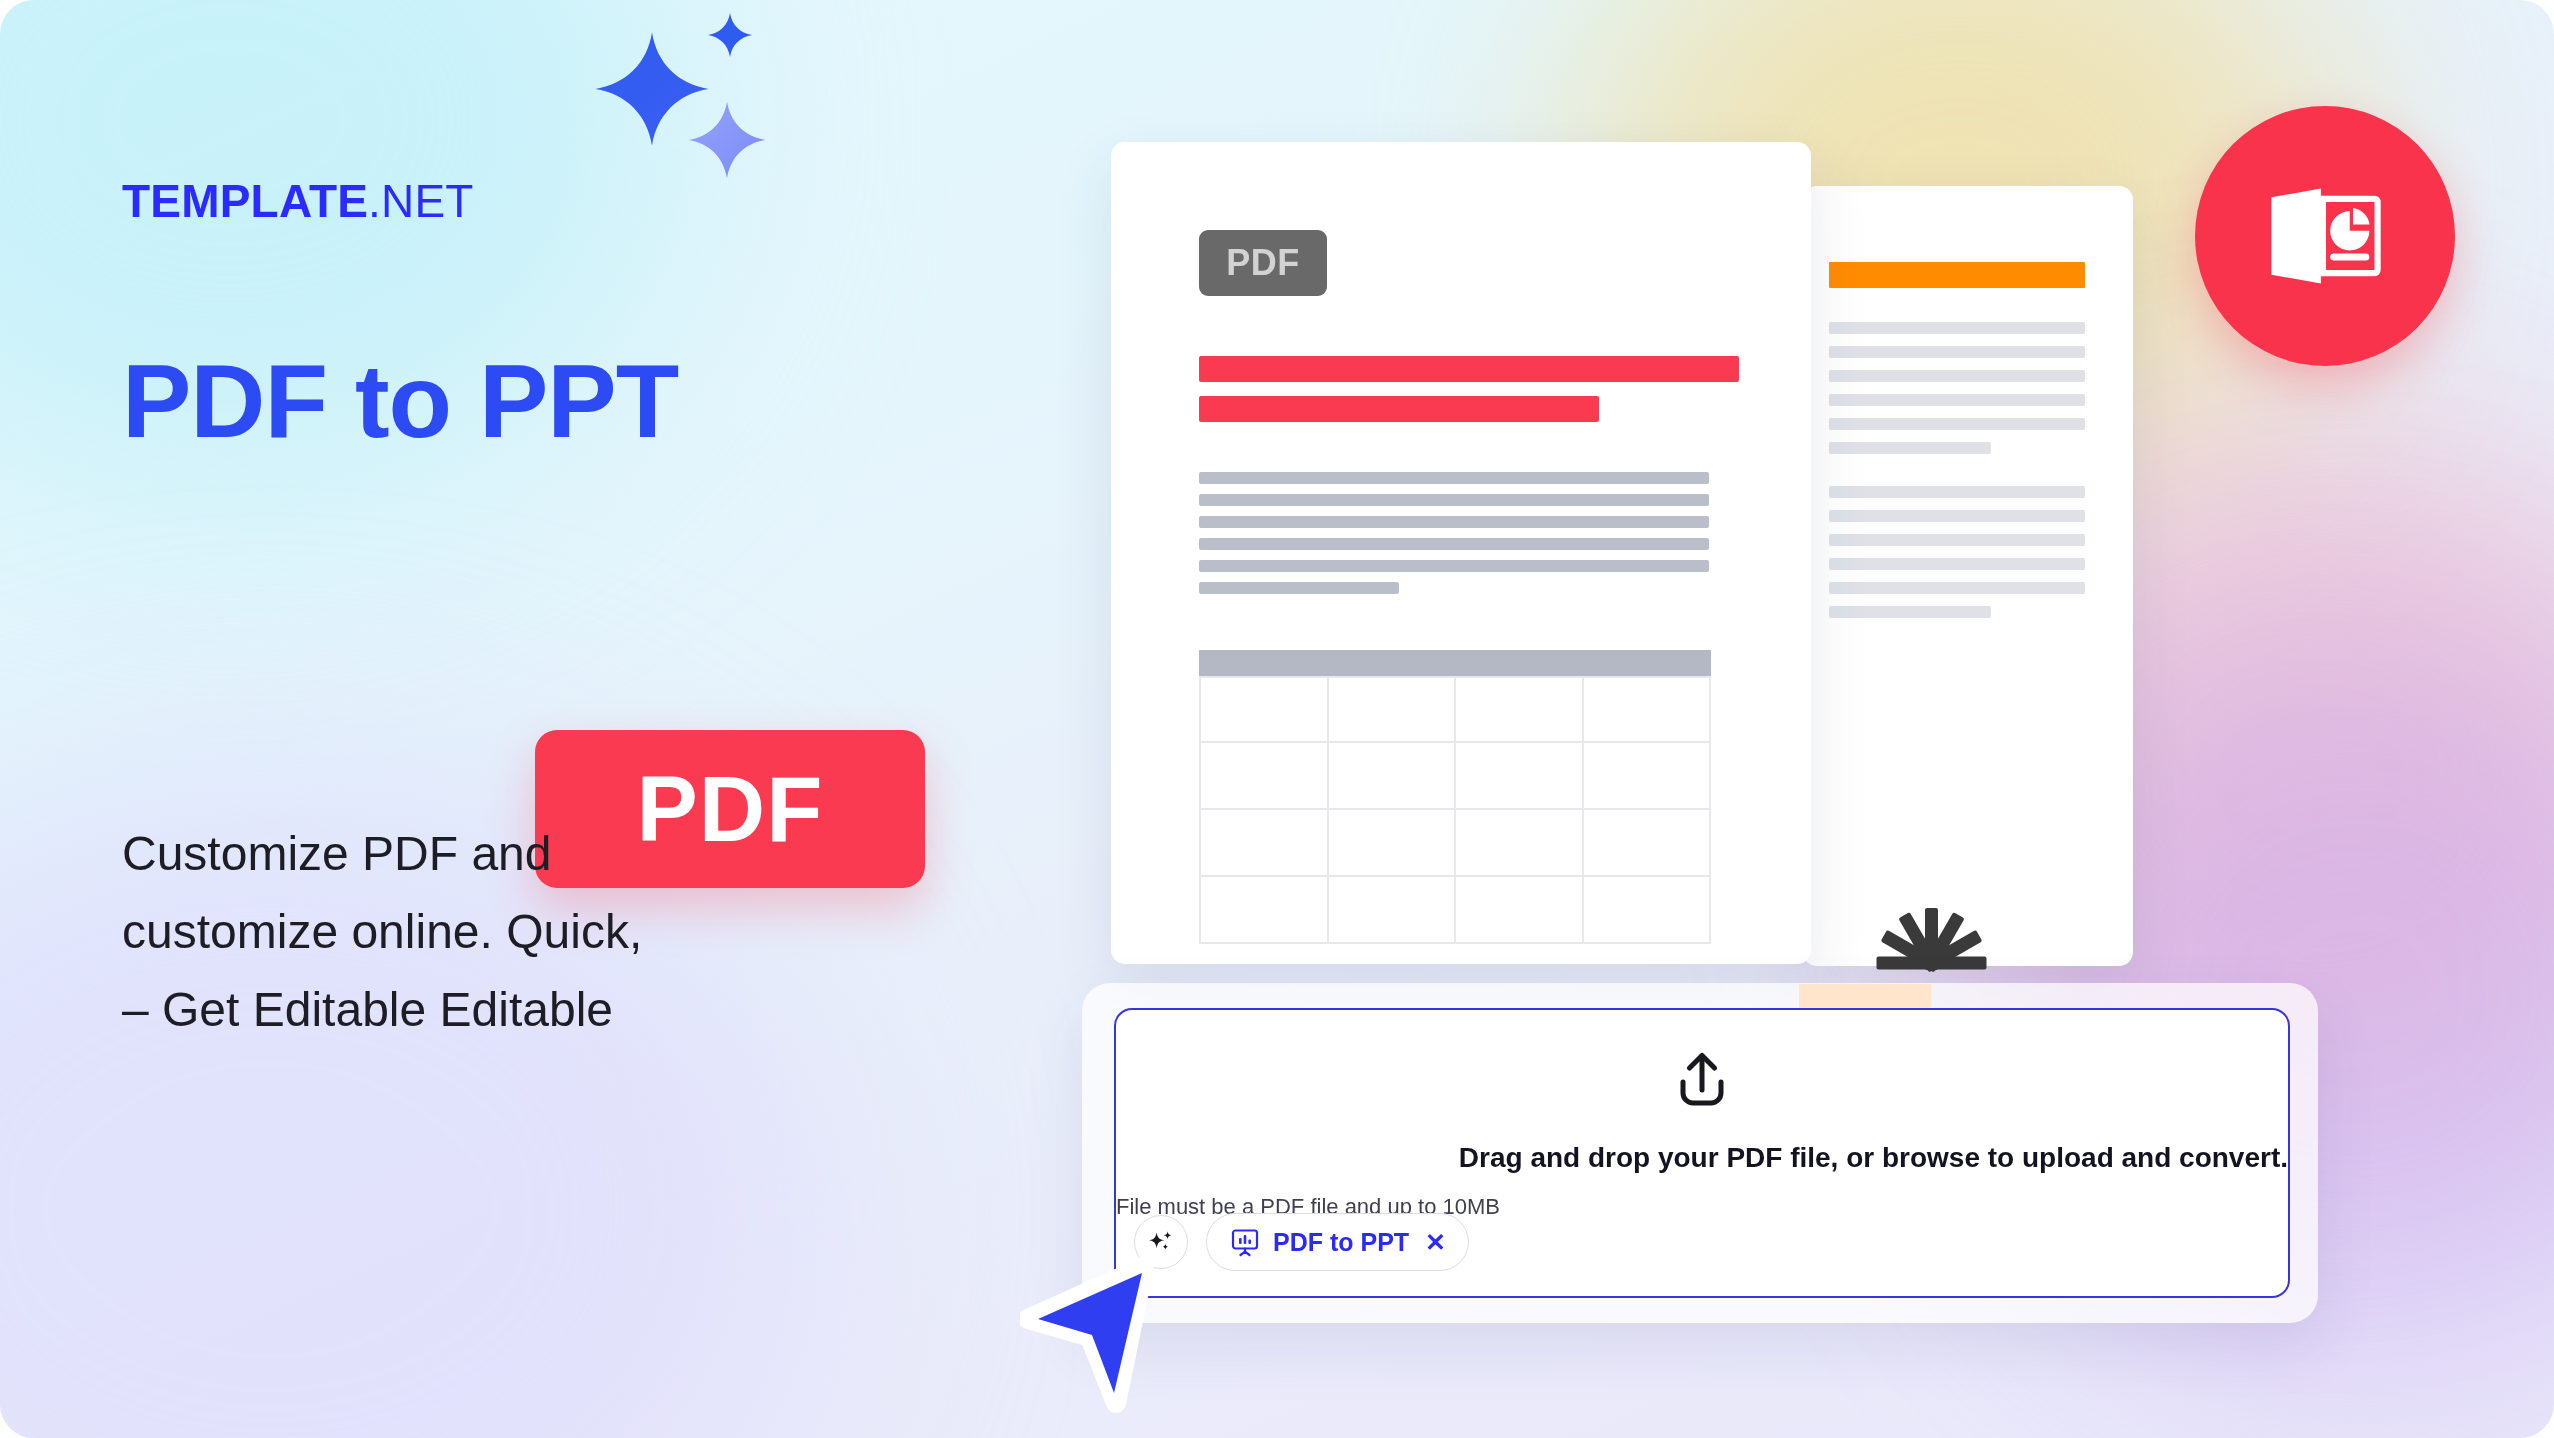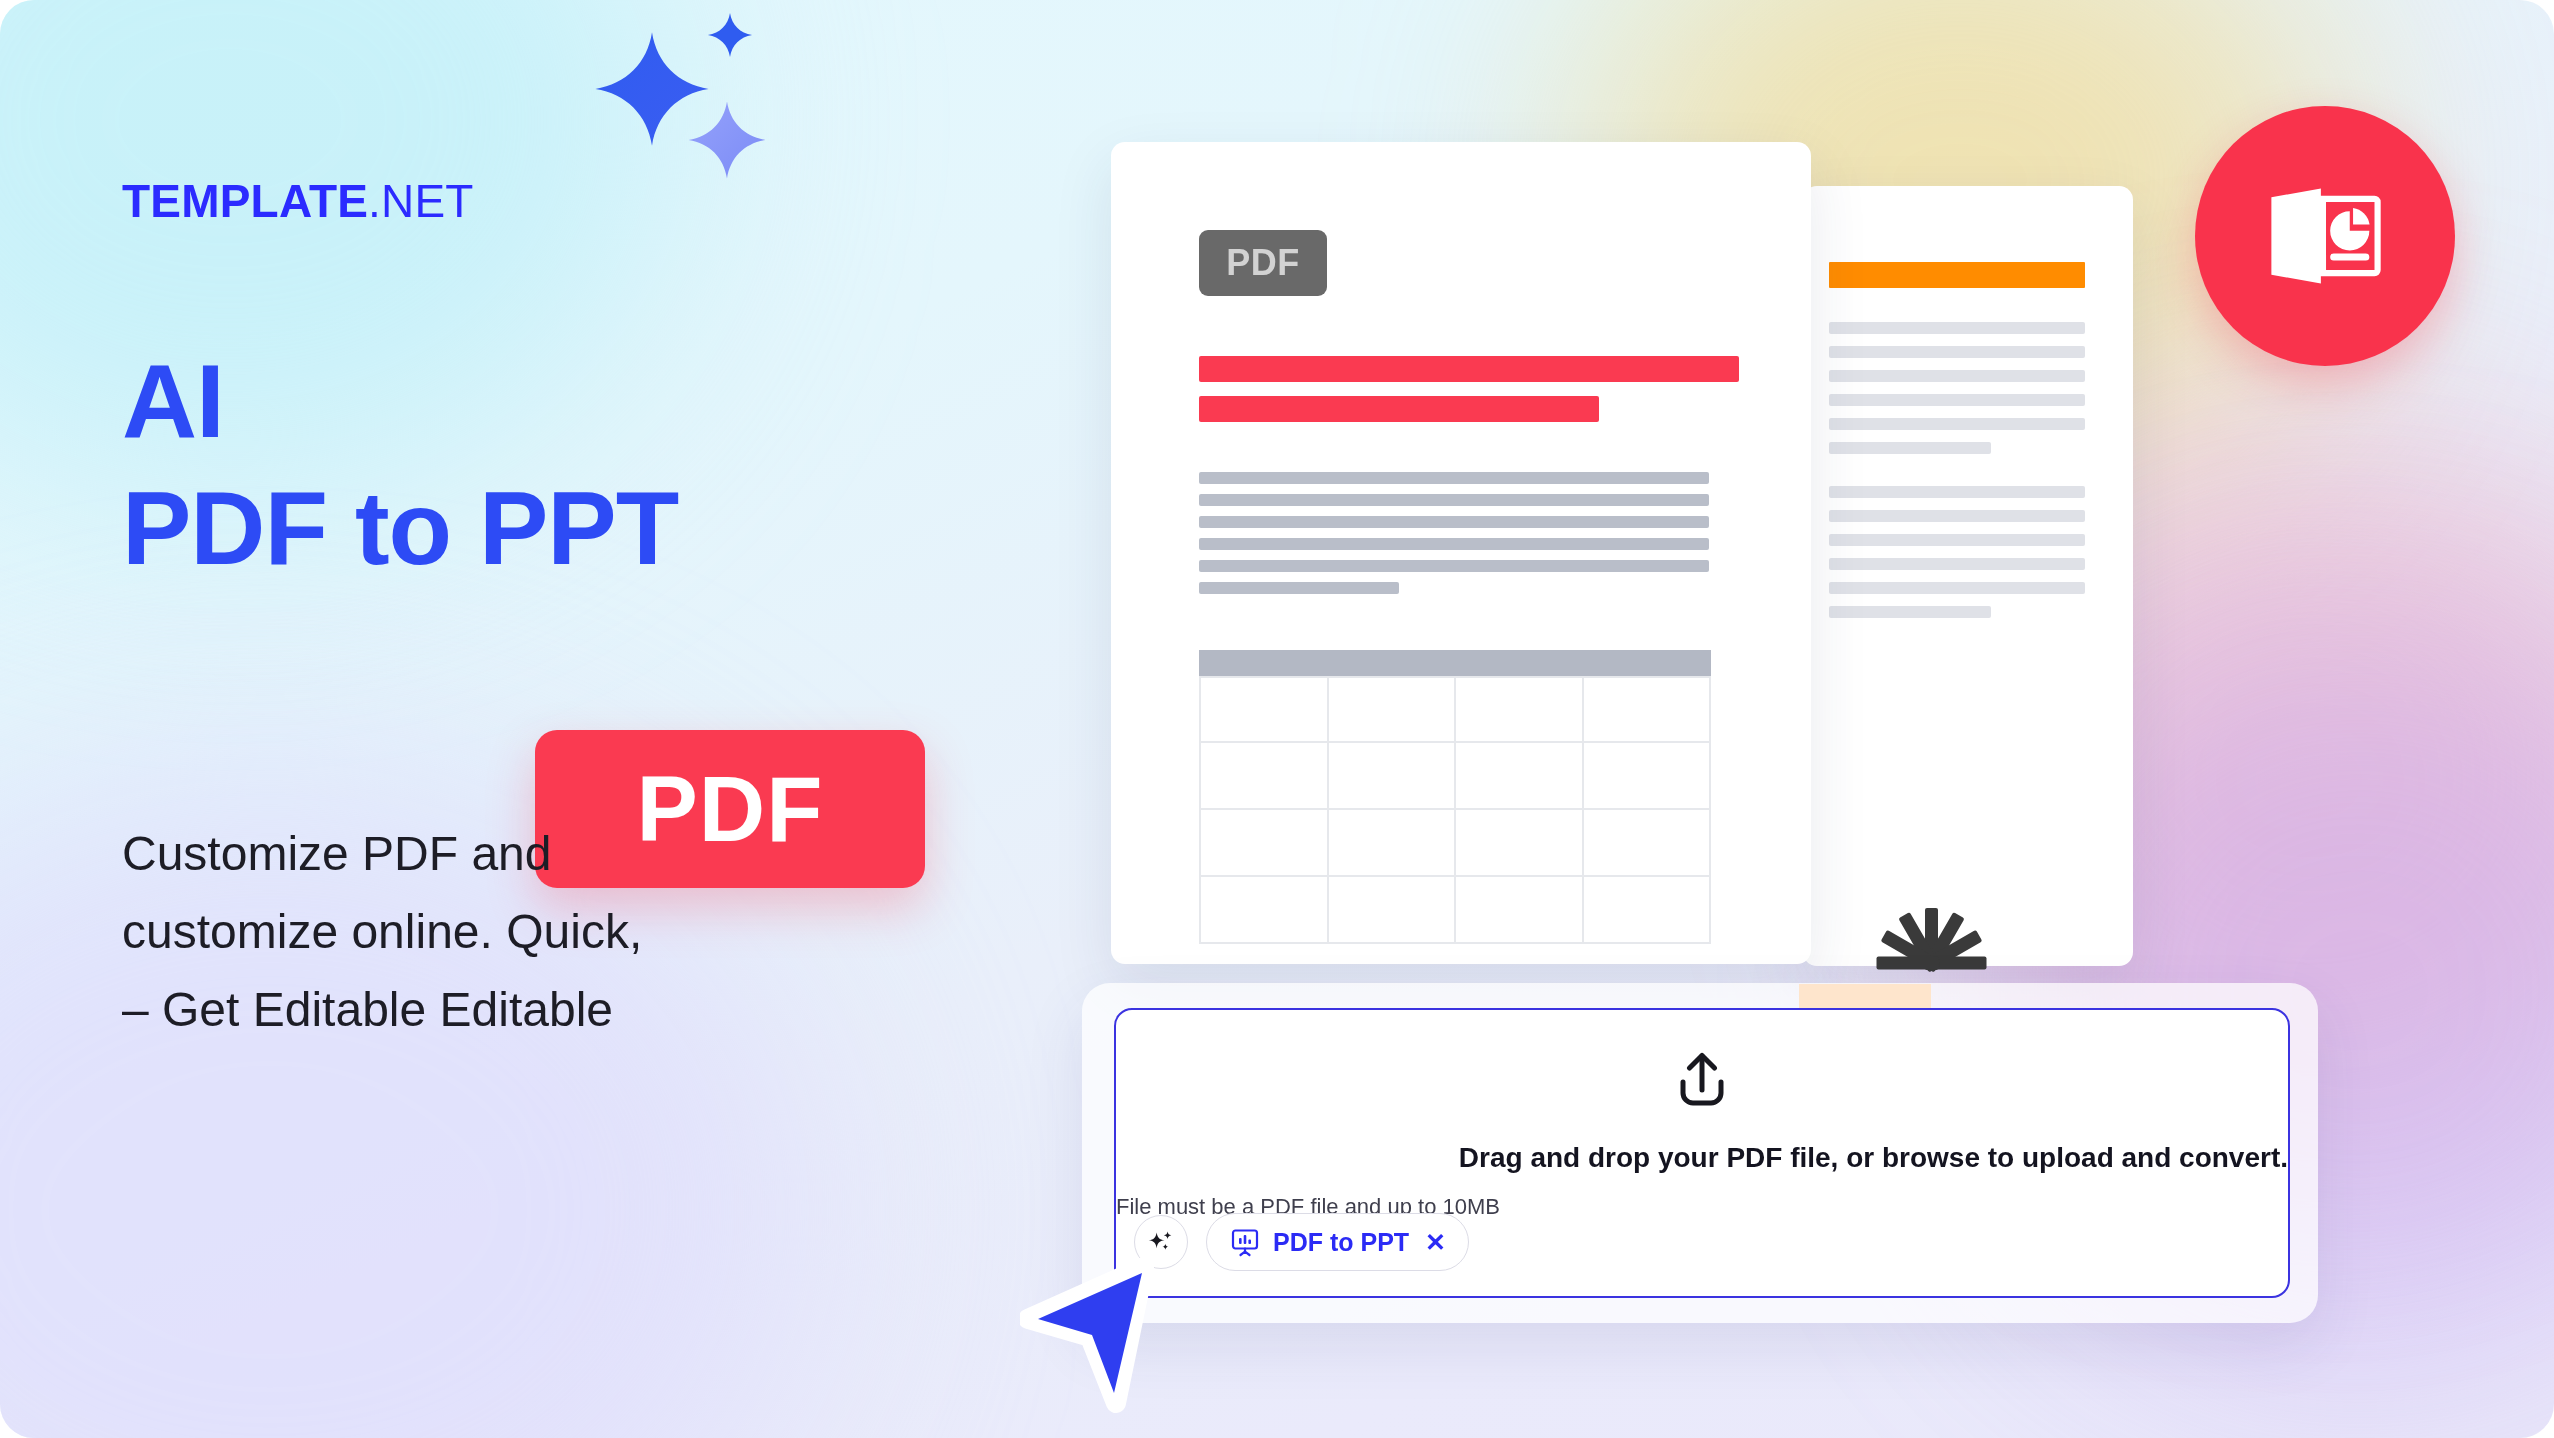--- a/index.html
+++ b/index.html
@@ -136,21 +136,20 @@
   <div class="blob blob-purple"></div>
   <div class="blob blob-lav"></div>
 
   <div id="left">
 
     <div id="logo">
       <span class="b">TEMPLATE</span><span class="n">.NET</span>
     </div>
 
     <h1 id="headline">
-      <span class="ln">AI</span>
       <span class="ln">PDF to PPT</span>
     </h1>
 
     <p id="subcopy">
       <span class="ln">Customize PDF and</span>
       <span class="ln">customize online. Quick,</span>
       <span class="ln">– Get Editable Editable</span>
     </p>
   </div>
 

